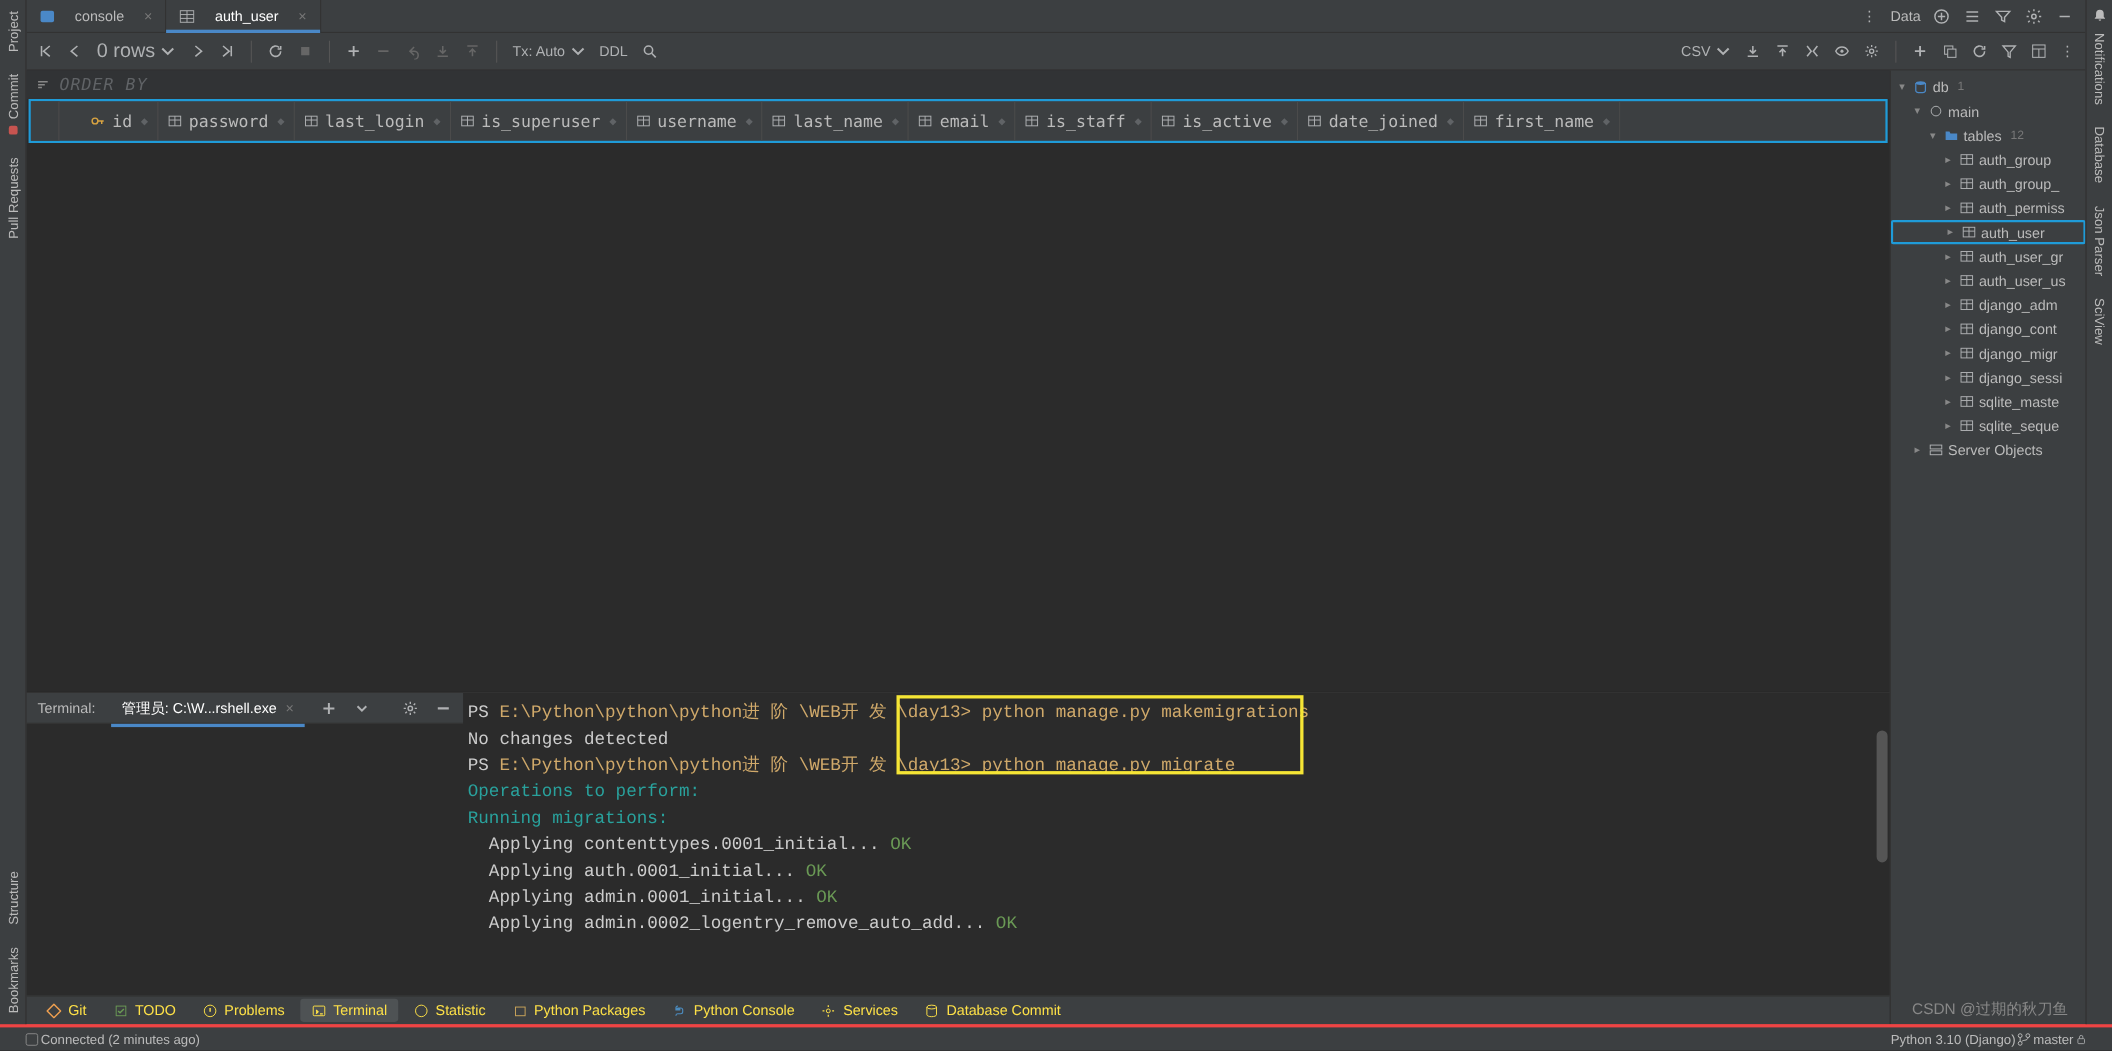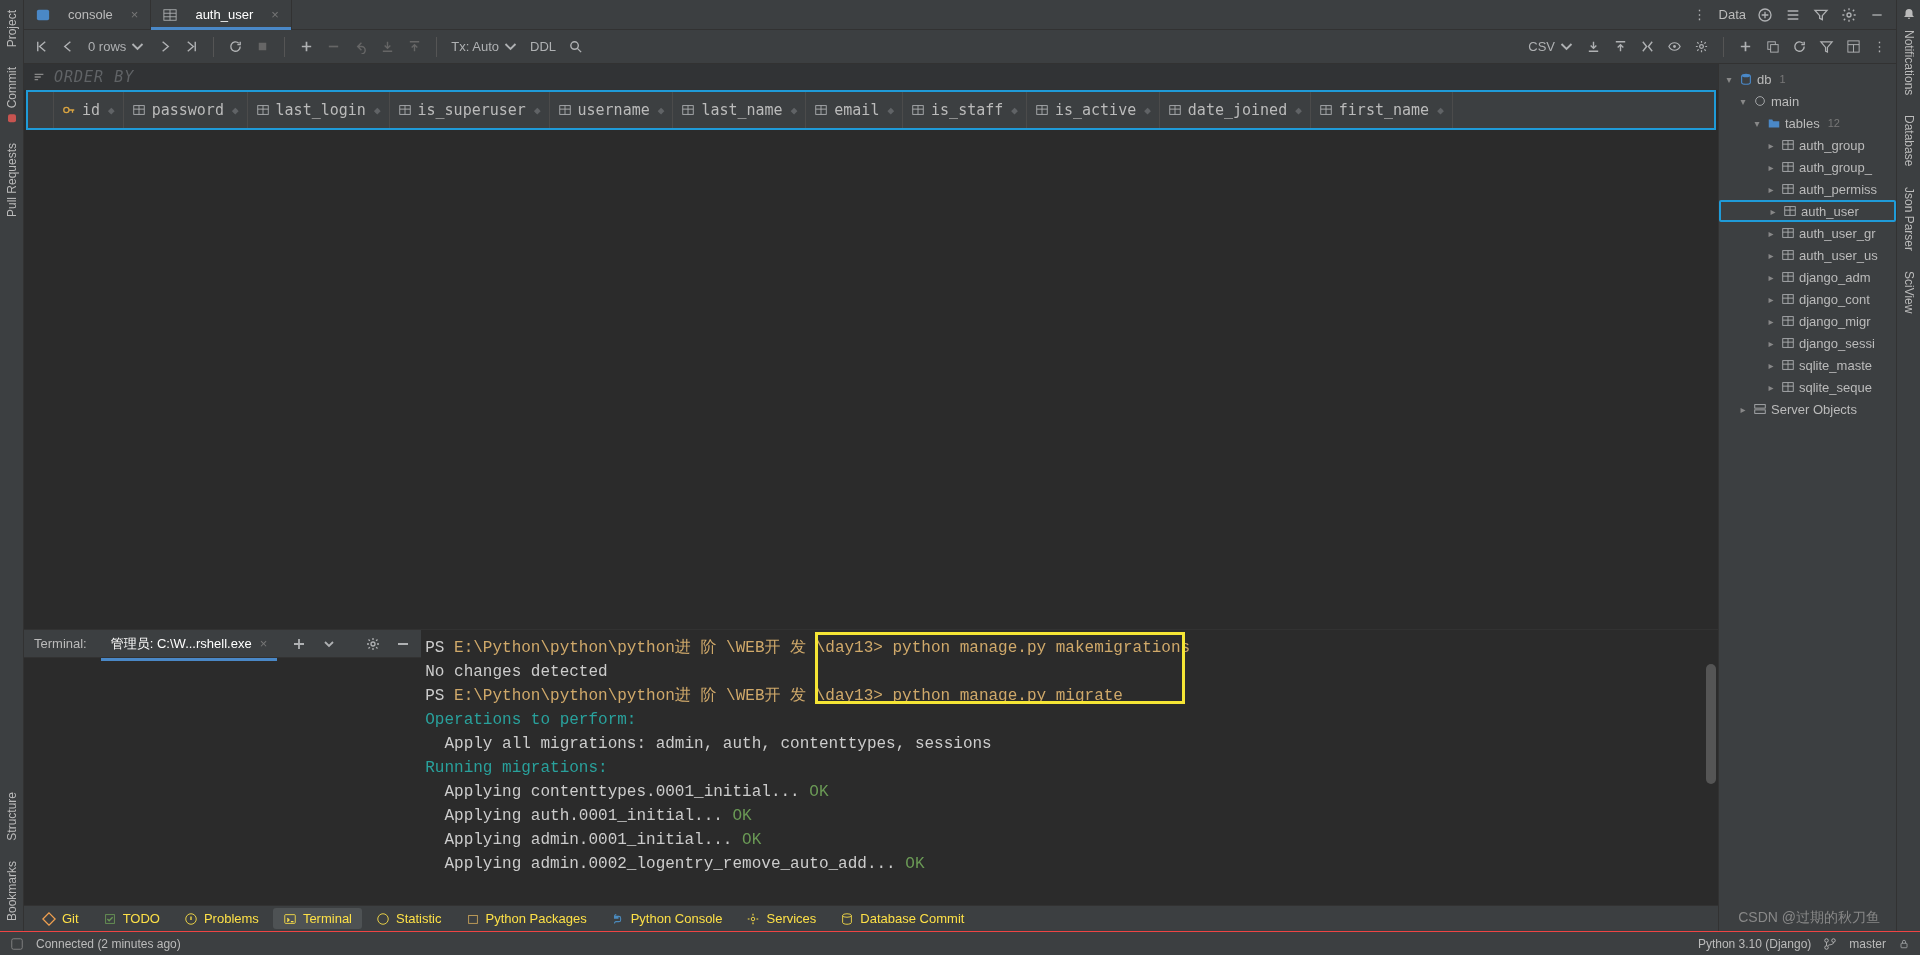--- a/index.html
+++ b/index.html
@@ -79,21 +79,21 @@
   .rtools svg { width:16px; height:16px; }
 
   
   .db-toolbar {
     height: 34px; background: #3c3f41; border-bottom: 1px solid #323232;
     display:flex; align-items:center; padding:0 10px; gap:12px;
   }
   .db-toolbar .sep { width:1px; height:20px; background:#555; margin:0 2px; }
   .db-toolbar .tool { color:#afb1b3; display:flex; align-items:center; gap:4px; cursor:pointer; font-size:13px; }
   .db-toolbar .tool svg { width:15px;height:15px; }
-  .db-toolbar .rows { font-size:13px; }
+  .db-toolbar .rows { font-size:18px; }
   .db-toolbar .grow { flex:1; }
   .db-toolbar .csv { display:flex; align-items:center; gap:4px; }
 
   
   .h-split { flex:1; display:flex; min-height:0; }
   .editor-col { flex:1; display:flex; flex-direction:column; min-width:0; }
   .db-panel {
     width: 178px; background:#3c3f41; border-left:1px solid #323232;
     overflow:hidden; font-size:13px;
   }
@@ -106,21 +106,21 @@
   .filter-bar .where, .filter-bar .orderby {
     display:flex; align-items:center; gap:8px; padding:0 8px;
     font-family: Consolas, monospace; font-style: italic; color:#606366;
     font-size:15px; letter-spacing:1px;
   }
   .filter-bar .where { flex:1; }
 
   
   .col-header-wrap {
     border: 2px solid #1f9bd8; margin: 0 2px 0 2px; background:#3c3f41;
-    height: 40px; display:flex; align-items:center; overflow:hidden;
+    height: 40px; display:flex; align-items:center; overflow:hidden;gap:20px;
   }
   .col-header-wrap .gut { width:26px; height:100%; background:#3c3f41; border-right:1px solid #4b4b4b; }
   .col-cell {
     display:flex; align-items:center; gap:6px; height:100%;
     padding:0 8px; border-right:1px solid #4b4b4b;
     font-family: Consolas, monospace; font-size:15px; color:#bbb;
     white-space:nowrap;
   }
   .col-cell .colicon { width:14px; height:14px; }
   .col-cell .sort { color:#606366; font-size:11px; margin-left:2px; }
@@ -177,22 +177,22 @@
     display:flex; align-items:center; gap:6px; padding:3px 10px;
     color:#fde047; font-size:13px; cursor:pointer; border-radius:3px;
   }
   .bottom-tools .btool.active { background:#4e5254; }
   .bottom-tools .btool svg{width:14px;height:14px;}
   .bottom-tools .grow{flex:1;}
 
   
   .status-bar {
     position:absolute; left:0; right:0; bottom:0; height:24px;
-    background:#3c3f41; border-top:1px solid #ef4444;
-    display:flex; align-items:center; padding:0 10px; gap:12px;
+    background:#3c3f41; border-top:3px solid #ef4444;
+    display:flex; align-items:center; padding:0 22px; gap:1px;
     font-size:12px; color:#bbb;
   }
   .status-bar .grow{flex:1;}
   .status-bar .lock{width:12px;height:12px;color:#afb1b3;}
 
   
   .db-tree { padding:4px 0; color:#bbb; }
   .db-tree .node { display:flex; align-items:center; gap:4px; height:22px; padding-right:4px; white-space:nowrap; overflow:hidden; }
   .db-tree .arrow { width:12px; text-align:center; color:#888; font-size:10px; }
   .db-tree .ic { width:14px;height:14px; display:inline-flex; align-items:center; justify-content:center; }
@@ -587,21 +587,20 @@
         </div>
         <div class="term-body" id="term-body">
           <div class="yellow-box" style="left:394px; top:2px; width:370px; height:72px;"></div>
           <div class="term-scroll">
               <div class="thumb"></div>
             </div>
         <div class="line"><span class="c-white">PS </span><span class="c-auburn">E:\Python\python\python进 阶 \WEB开 发 \day13&gt; </span><span class="c-auburn">python manage.py makemigrations</span></div>
             <div class="line"><span class="c-white">No changes detected</span></div>
             <div class="line"><span class="c-white">PS </span><span class="c-auburn">E:\Python\python\python进 阶 \WEB开 发 \day13&gt; </span><span class="c-auburn">python manage.py migrate</span></div>
             <div class="line"><span class="c-teal">Operations to perform:</span></div>
-            <div class="line"><span class="c-white">  Apply all migrations: </span><span class="c-white">admin, auth, contenttypes, sessions</span></div>
             <div class="line"><span class="c-teal">Running migrations:</span></div>
             <div class="line"><span class="c-white">  Applying contenttypes.0001_initial...</span><span class="c-green"> OK</span></div>
             <div class="line"><span class="c-white">  Applying auth.0001_initial...</span><span class="c-green"> OK</span></div>
             <div class="line"><span class="c-white">  Applying admin.0001_initial...</span><span class="c-green"> OK</span></div>
             <div class="line"><span class="c-white">  Applying admin.0002_logentry_remove_auto_add...</span><span class="c-green"> OK</span></div>
           </div>
       </div>
 
       <div class="bottom-tools">
         <div class="btool">

